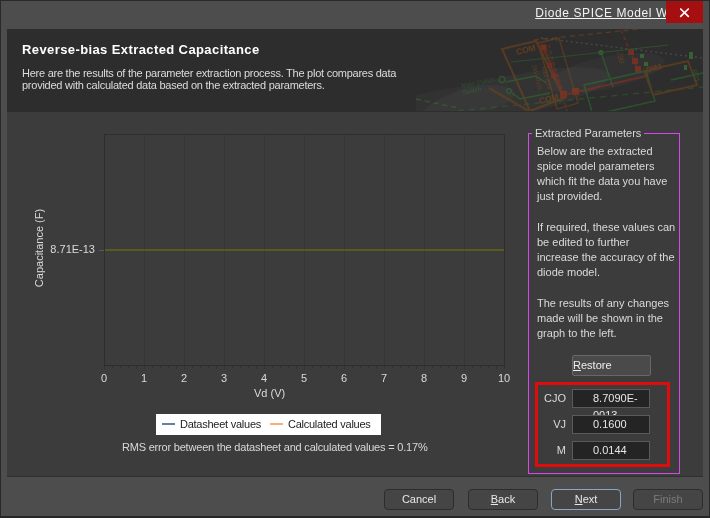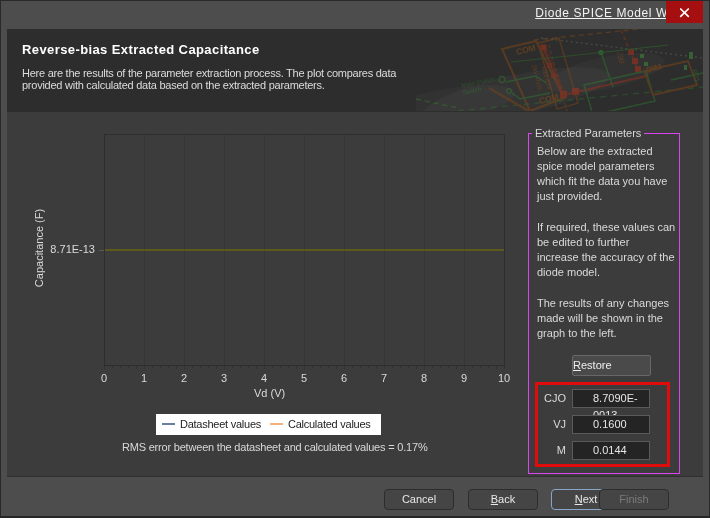--- a/index.html
+++ b/index.html
@@ -152,14 +152,14 @@
     <div class="pinput" style="top:255px;">8.7090E-0013</div>
     <div class="prow-label" style="top:284px;">VJ</div>
     <div class="pinput" style="top:281px;">0.1600</div>
     <div class="prow-label" style="top:310px;">M</div>
     <div class="pinput" style="top:307px;">0.0144</div>
   </div>
 </div>
 <div class="btn" style="left:384px;">Cancel</div>
 <div class="btn" style="left:468px;"><u>B</u>ack</div>
 <div class="btn" style="left:551px; border-color:#89a6c6;"><u>N</u>ext</div>
-<div class="btn" style="left:599px; color:#7b7b7b;">Finish</div>
+<div class="btn" style="left:633px; color:#7b7b7b;">Finish</div>
 <div class="outerborder"></div>
 
 </body></html>

